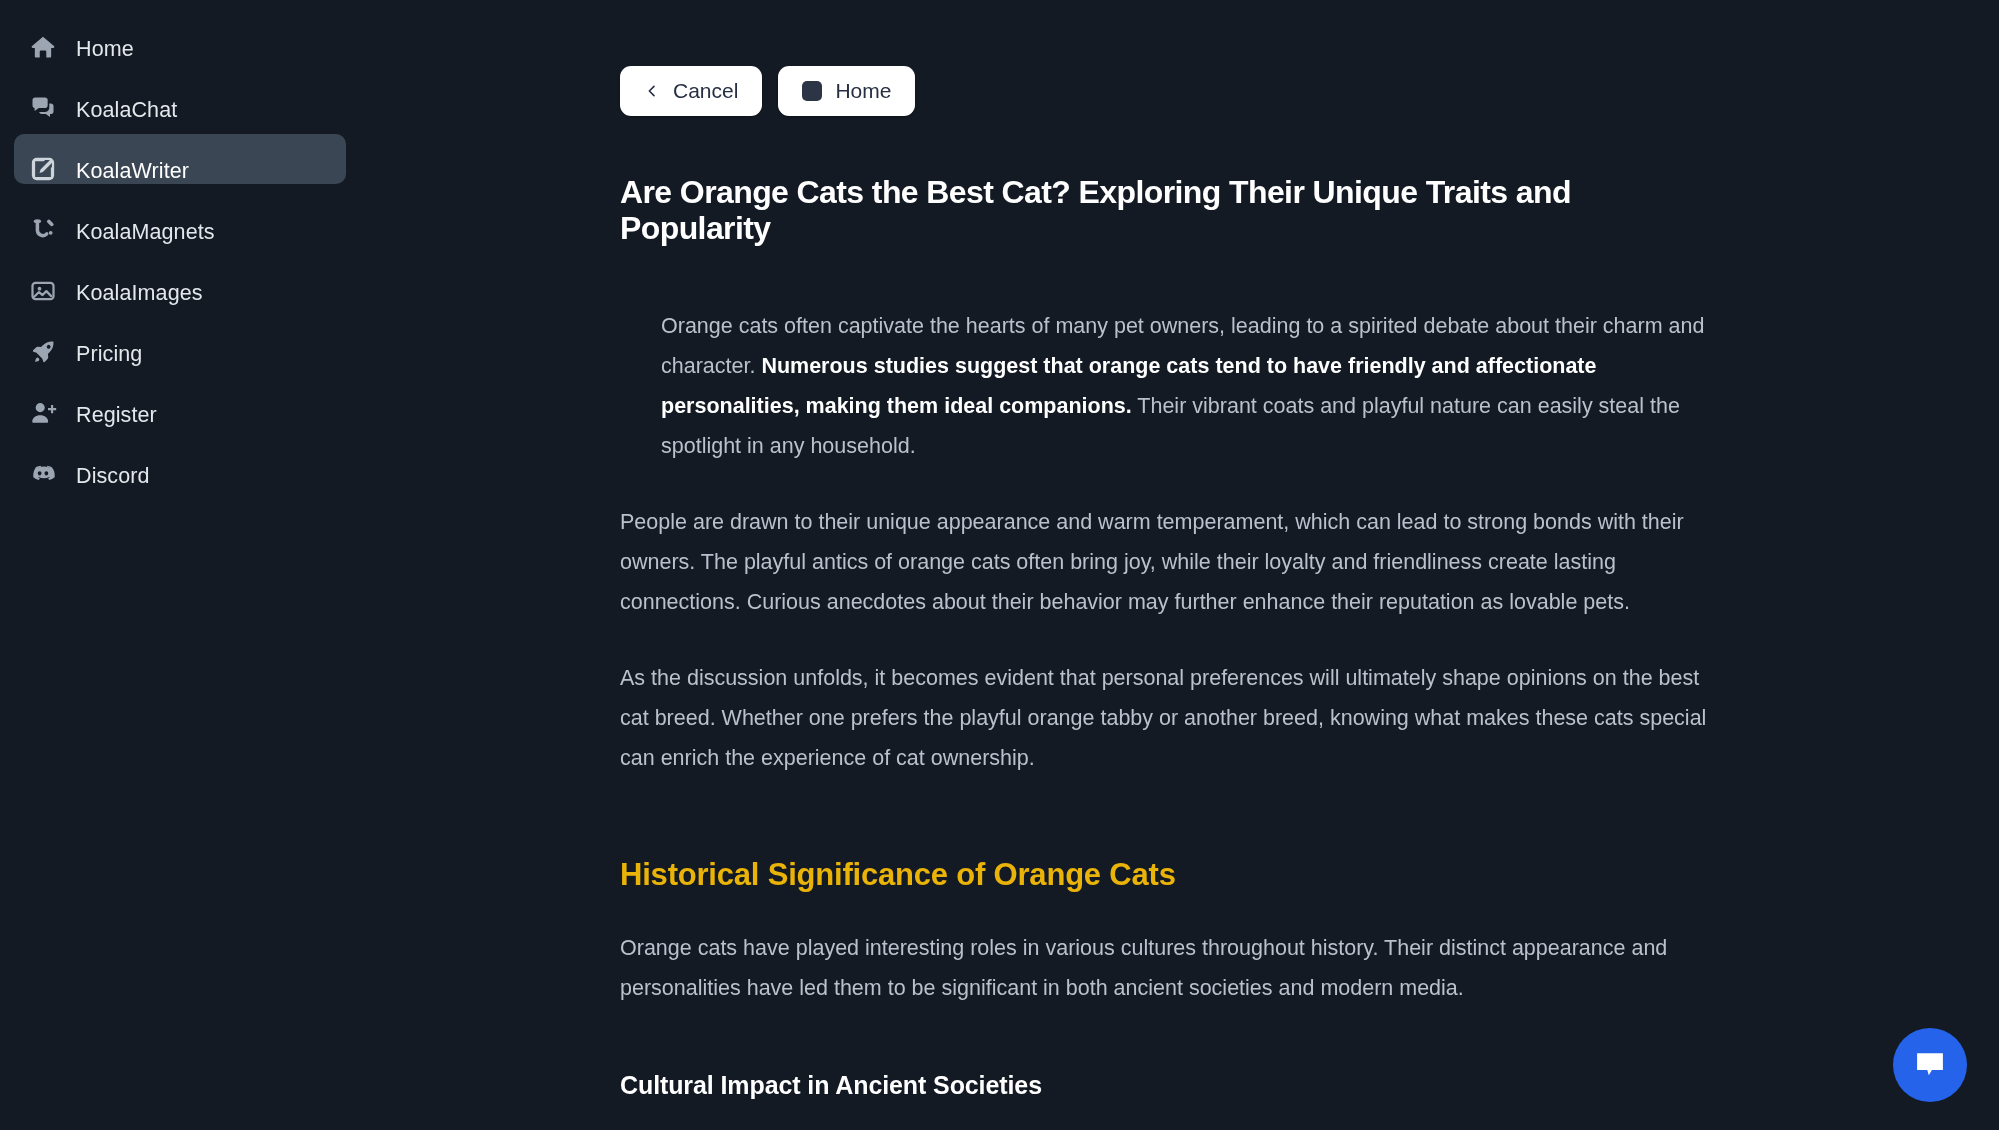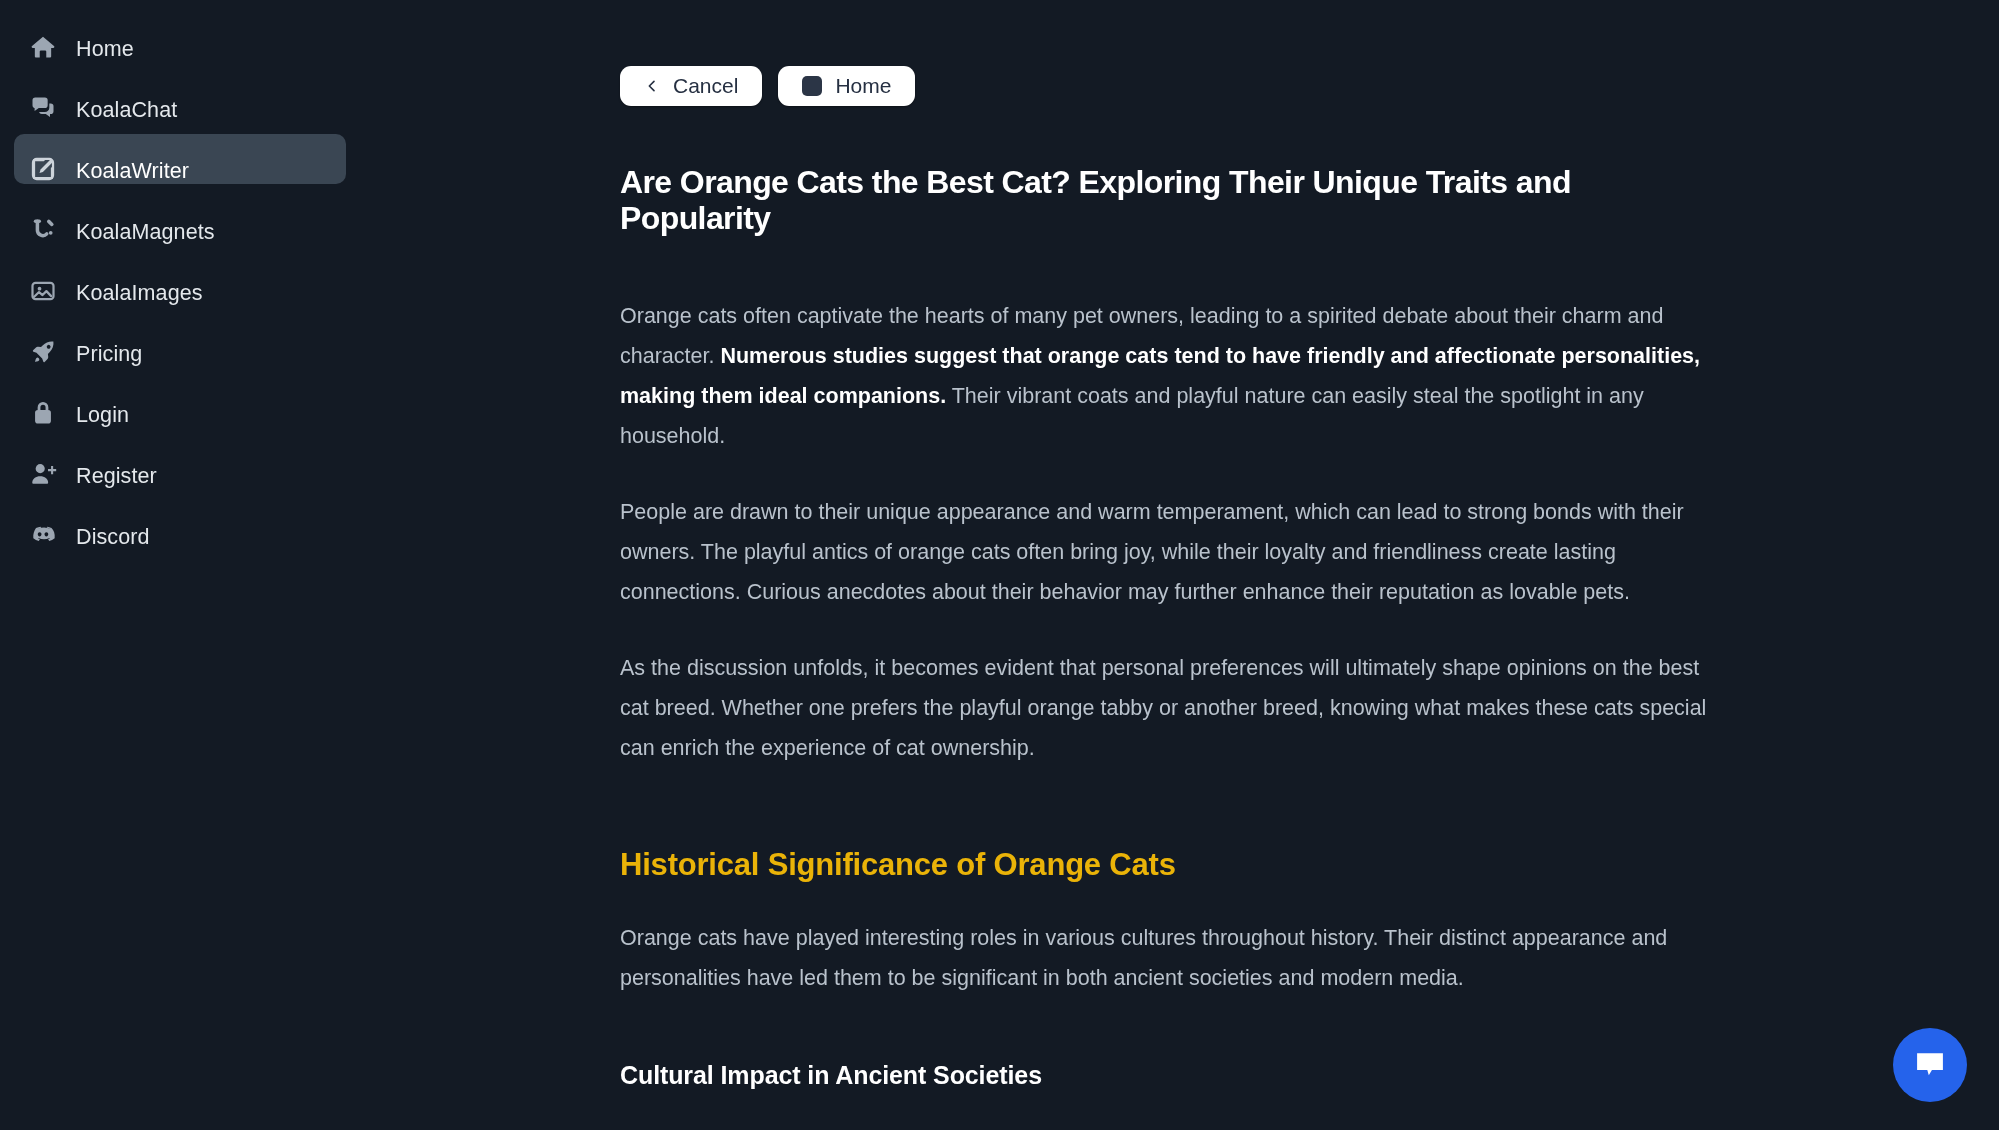--- a/index.html
+++ b/index.html
@@ -70,21 +70,21 @@
     padding-top: 66px;
   }
   .btn {
     display: inline-flex;
     align-items: center;
     gap: 13px;
     background: #ffffff;
     color: #263042;
     border: none;
     border-radius: 11px;
-    height: 40px;
+    height: 50px;
     padding: 0 24px;
     font-family: "Liberation Sans", sans-serif;
     font-size: 21px;
     cursor: pointer;
     box-shadow: 0 1px 2px rgba(0,0,0,.35);
   }
   .btn .chev { display: block; width: 16px; height: 16px; }
   .btn .sq {
     width: 20px; height: 20px;
     background: #2b3546;
@@ -115,21 +115,21 @@
     letter-spacing: -0.1px;
     margin-top: 62px;
   }
   .doc p {
     font-size: 21.5px;
     line-height: 1.86;
     color: #b9c2cc;
     max-width: 1112px;
     margin-top: 36px;
   }
-  .doc p.first { margin-top: 60px; }
+  .doc p.first { margin-top: 60px; margin-left: 41px; }
   .doc p strong { color: #ffffff; font-weight: 700; }
   .doc h2 + p { margin-top: 36px; }
 
   
   .chat-fab {
     position: absolute;
     right: 32px;
     bottom: 28px;
     width: 74px;
     height: 74px;
@@ -206,29 +206,20 @@
     <div class="nav-item">
       <span class="ico">
         <svg viewBox="0 0 24 24" fill="currentColor">
             <path d="M20.9 3.1c-3.2-.5-6.7.8-9 3.1L10.3 7.8l-2.6-.3a2 2 0 0 0-1.7.6L3.5 10.6c-.4.4-.2 1 .3 1.2l2.6.9 4.9 4.9.9 2.6c.2.5.8.7 1.2.3l2.5-2.5c.4-.4.6-1 .6-1.7l-.3-2.6 1.6-1.6c2.3-2.3 3.6-5.8 3.1-9zm-5.2 5.6a1.6 1.6 0 1 1 2.3-2.3 1.6 1.6 0 0 1-2.3 2.3z"></path>
             <path d="M6.4 17.1c-.9.9-1.2 3.4-1.2 3.4s2.5-.3 3.4-1.2a1.6 1.6 0 0 0-2.2-2.2z"></path>
           </svg>
       </span>
       <span class="nav-label">Pricing</span>
     </div>
 
-    <div class="nav-item">
-      <span class="ico">
-        <svg viewBox="0 0 24 24" fill="currentColor">
-            <path d="M12 2.6A4.6 4.6 0 0 0 7.4 7.2v2.2h2.4V7.2a2.2 2.2 0 1 1 4.4 0v2.2h2.4V7.2A4.6 4.6 0 0 0 12 2.6z"></path>
-            <rect x="5.2" y="9.4" width="13.6" height="11.6" rx="2.4"></rect>
-          </svg>
-      </span>
-      <span class="nav-label">Login</span>
-    </div>
 
     <div class="nav-item">
       <span class="ico">
         <svg viewBox="0 0 24 24" fill="currentColor">
             <circle cx="9.6" cy="7.4" r="3.9"></circle>
             <path d="M2.8 19.6c0-3.4 3-5.6 6.8-5.6s6.8 2.2 6.8 5.6a.8.8 0 0 1-.8.8H3.6a.8.8 0 0 1-.8-.8z"></path>
             <path d="M18.9 5.2h1.8v2.6h2.6v1.8h-2.6v2.6h-1.8V9.6h-2.6V7.8h2.6V5.2z"></path>
           </svg>
       </span>
       <span class="nav-label">Register</span>

